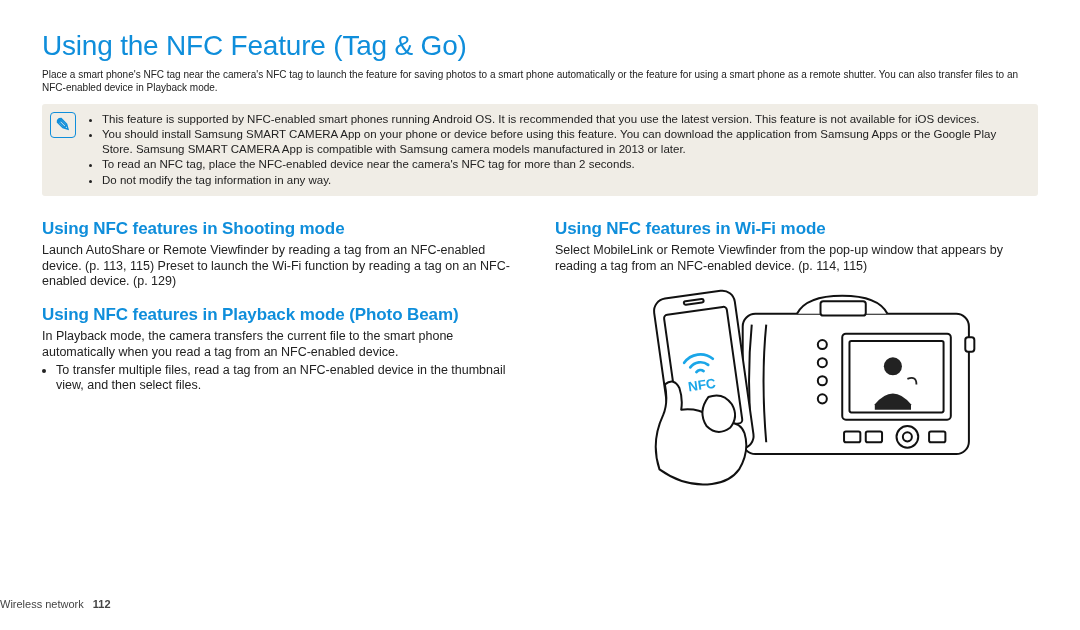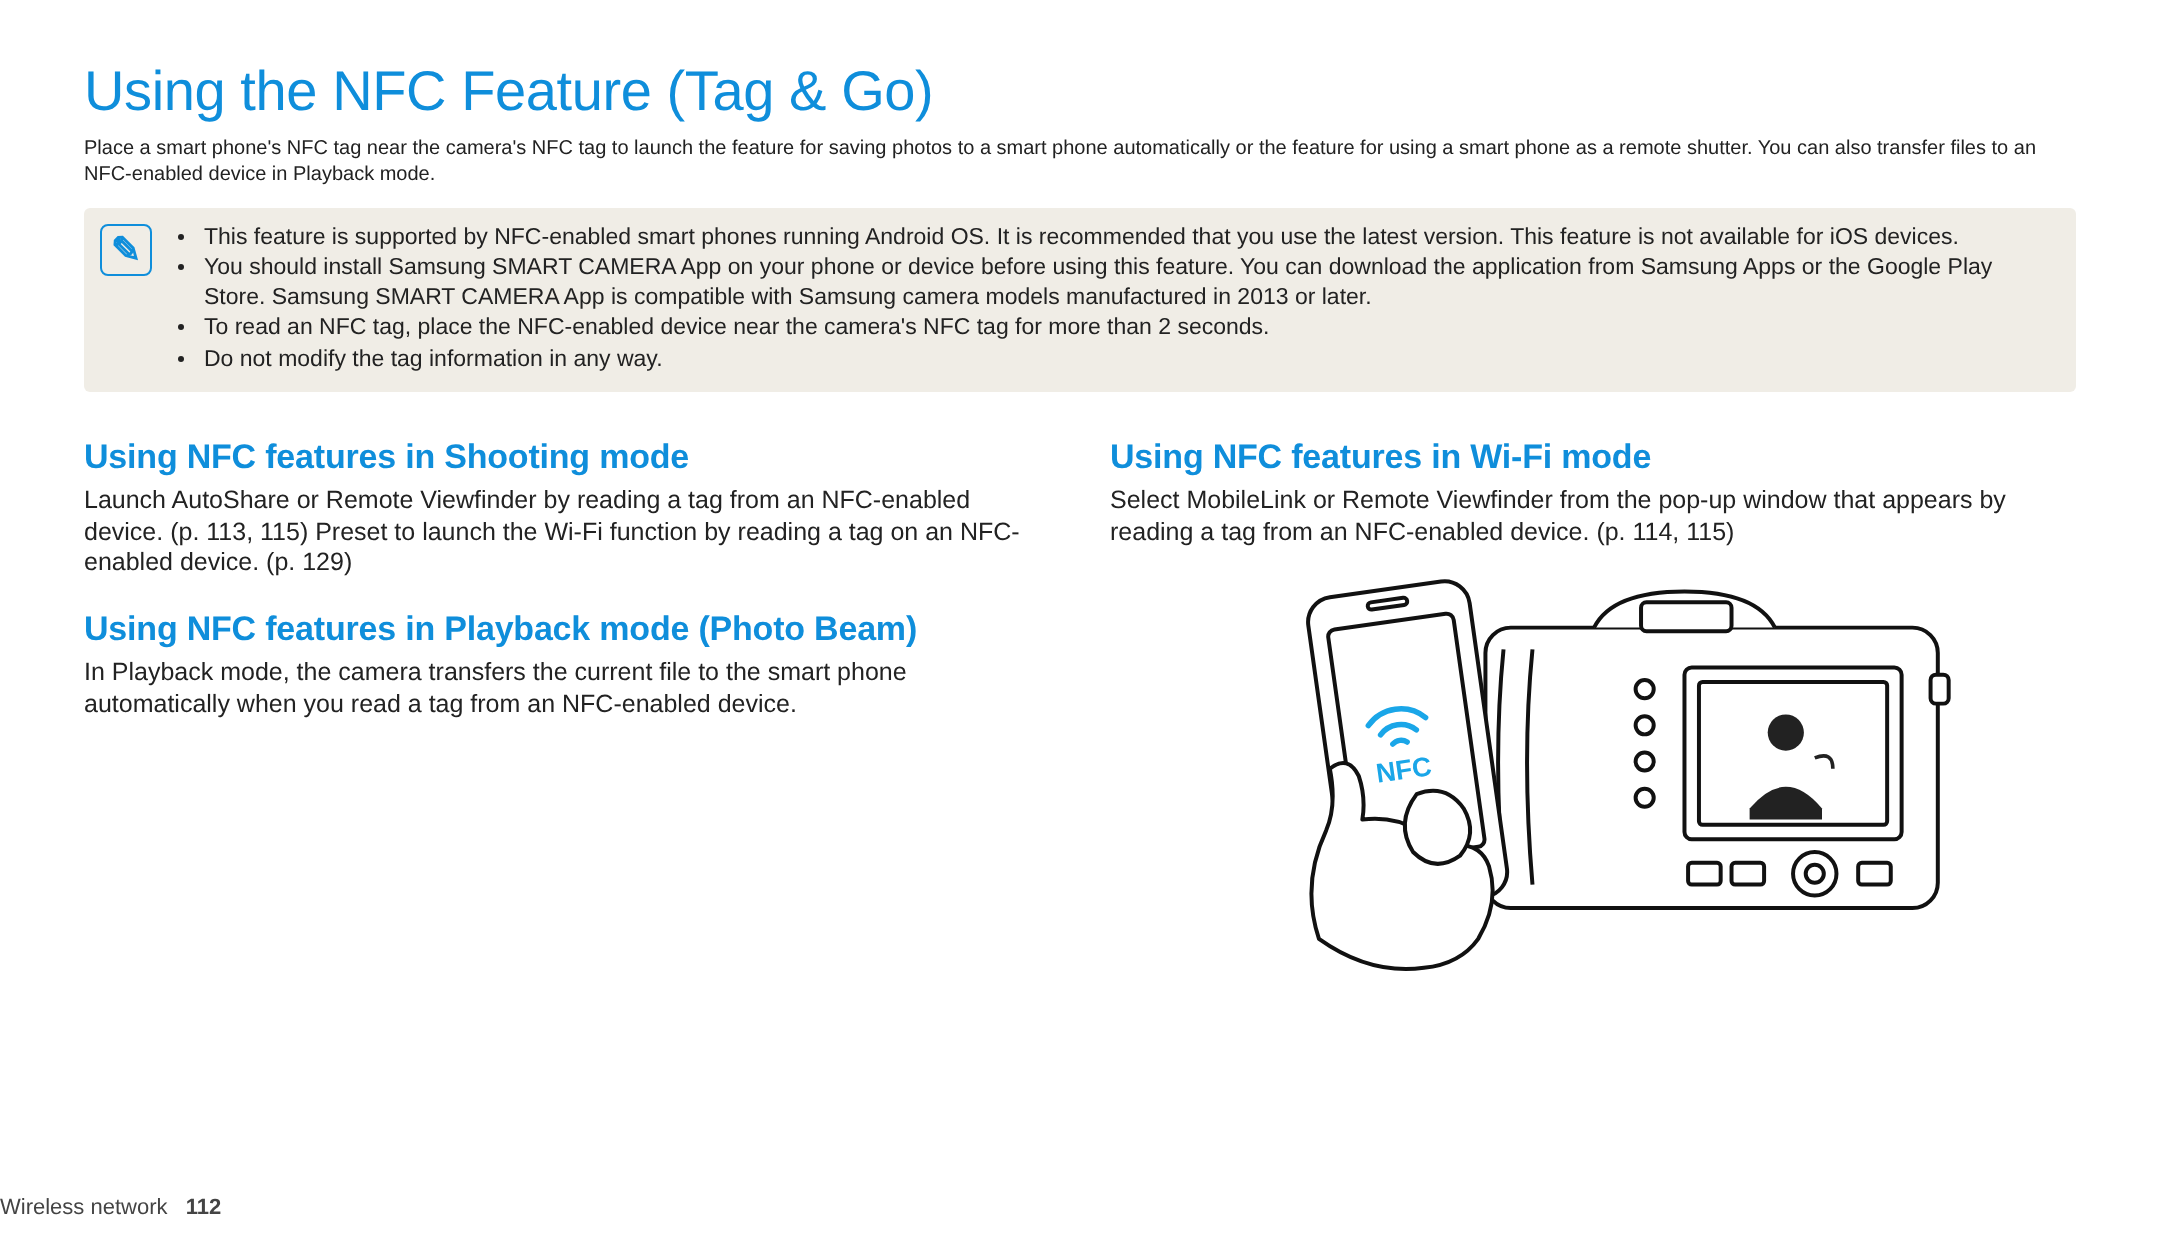--- a/index.html
+++ b/index.html
@@ -106,20 +106,23 @@
   </ul>
 </div>
 
 <div class="columns">
   <div class="col">
     <h2>Using NFC features in Shooting mode</h2>
     <p class="body-text">Launch AutoShare or Remote Viewfinder by reading a tag from an NFC-enabled device. (p. 113, 115) Preset to launch the Wi-Fi function by reading a tag on an NFC-enabled device. (p. 129)</p>
 
     <h2>Using NFC features in Playback mode (Photo Beam)</h2>
     <p class="body-text" style="margin-bottom:2px">In Playback mode, the camera transfers the current file to the smart phone automatically when you read a tag from an NFC-enabled device.</p>
+    <ul class="body-list">
+      <li>To transfer multiple files, read a tag from an NFC-enabled device in the thumbnail view, and then select files.</li>
+    </ul>
   </div>
 
   <div class="col">
     <h2>Using NFC features in Wi-Fi mode</h2>
     <p class="body-text">Select MobileLink or Remote Viewfinder from the pop-up window that appears by reading a tag from an NFC-enabled device. (p. 114, 115)</p>
 
     <div class="illus">
       <svg class="camera-svg" viewBox="0 0 420 220">
 
         <g fill="#fff" stroke="#111" stroke-width="2.2" stroke-linejoin="round">

